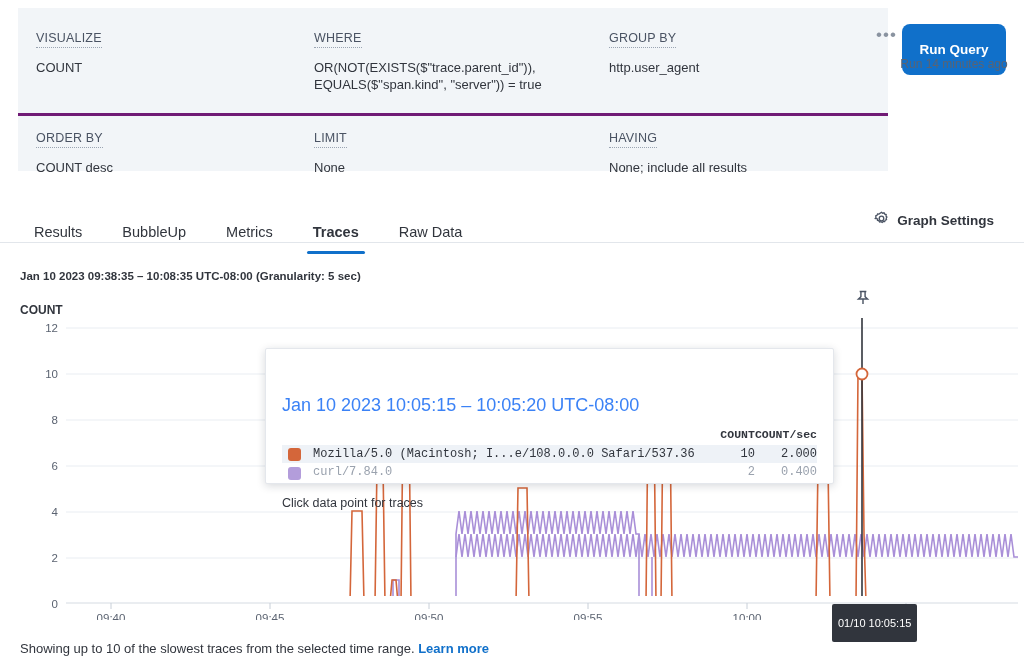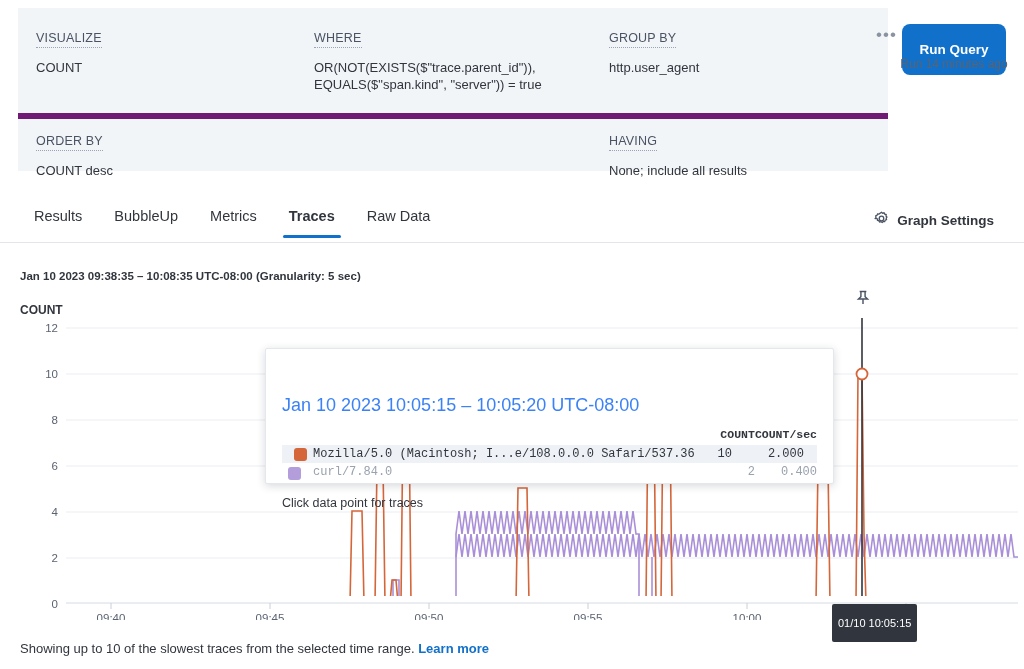--- a/index.html
+++ b/index.html
@@ -14,21 +14,21 @@
 
   
   .qb-wrap { position: absolute; left: 0; top: 0; width: 1024px; height: 180px; }
   .qb-panel {
     position: absolute; left: 18px; top: 8px;
     width: 870px; height: 163px;
     background: #f2f5f8;
   }
   .qb-row { position: absolute; left: 0; width: 870px; }
   .qb-row-1 { top: 0; height: 105px; }
-  .qb-row-2 { top: 105px; height: 58px; border-top: 6px solid #701a75; }
+  .qb-row-2 { top: 105px; height: 58px; border-top: 3px solid #701a75; }
   .qb-cell { position: absolute; top: 0; }
   .qb-label {
     font-size: 12.5px; font-weight: 400; color: #4a5363;
     letter-spacing: .2px;
     border-bottom: 1px dotted #9aa4b2;
     display: inline-block; padding-bottom: 2px;
   }
   .qb-value {
     margin-top: 11px; font-size: 13px; color: #31353d;
     line-height: 17px; white-space: pre-line;
@@ -49,21 +49,21 @@
     margin-top: 12px;
   }
   .run-meta {
     position: absolute; left: 896px; top: 56px;
     width: 116px; text-align: center;
     font-size: 12px; color: #5b6371; line-height: 16px;
   }
 
   
   .tabs-wrap { position: absolute; left: 0; top: 200px; width: 1024px; height: 45px; }
-  .tabs { position: absolute; left: 20px; top: 0; display: flex; gap: 4px; }
+  .tabs { position: absolute; left: 20px; top: 16px; display: flex; gap: 12px; }
   .tab {
     font-size: 14.5px; color: #31353d; font-weight: 400;
     padding: 8px 14px 14px 14px; cursor: pointer;
     position: relative;
   }
   .tab.active { font-weight: 700; }
   .tab.active:after {
     content: ""; position: absolute; left: 8px; right: 8px; bottom: 0;
     height: 3px; background: #1070ca; border-radius: 2px;
   }
@@ -100,21 +100,21 @@
     padding: 14px 16px 0 16px;
   }
   .tt-time { font-size: 18px; color: #3b82f6; margin-top: 32px; }
   .tt-table { width: 100%; border-collapse: collapse; margin-top: 12px; }
   .tt-table th {
     font-size: 11.5px; font-weight: 700; color: #31353d;
     text-align: right; padding: 0 0 4px 0;
   }
   .tt-table th.tt-name-h { text-align: left; }
   .tt-table td { padding: 2px 0; font-size: 12px; }
-  .tt-row-hl td { background: #eef2f7; text-align: center; }
+  .tt-row-hl td { background: #eef2f7; }
   .tt-sw-cell { width: 32px; padding-left: 6px !important; }
   .tt-sw { display: inline-block; width: 13px; height: 13px; border-radius: 3px; vertical-align: middle; }
   .tt-name {
     font-family: "Liberation Mono", monospace;
     font-size: 12px; white-space: nowrap;
   }
   .tt-num {
     font-family: "Liberation Mono", monospace;
     font-size: 12px; text-align: right; width: 62px;
   }
@@ -156,20 +156,24 @@
         <span class="qb-label">GROUP BY</span>
         <div class="qb-value">http.user_agent</div>
       </div>
       <div class="qb-dots">•••</div>
     </div>
 
     <div class="qb-row qb-row-2">
       <div class="qb-cell" style="left:18px;top:12px;width:270px;">
         <span class="qb-label">ORDER BY</span>
         <div class="qb-value">COUNT desc</div>
+      </div>
+      <div class="qb-cell" style="left:296px;top:12px;width:275px;">
+        <span class="qb-label">LIMIT</span>
+        <div class="qb-value">None</div>
       </div>
       <div class="qb-cell" style="left:591px;top:12px;width:250px;">
         <span class="qb-label">HAVING</span>
         <div class="qb-value">None; include all results</div>
       </div>
     </div>
   </div>
 
   <button class="run-btn">Run Query</button>
   <div class="run-meta">Run 14 minutes ago</div>

